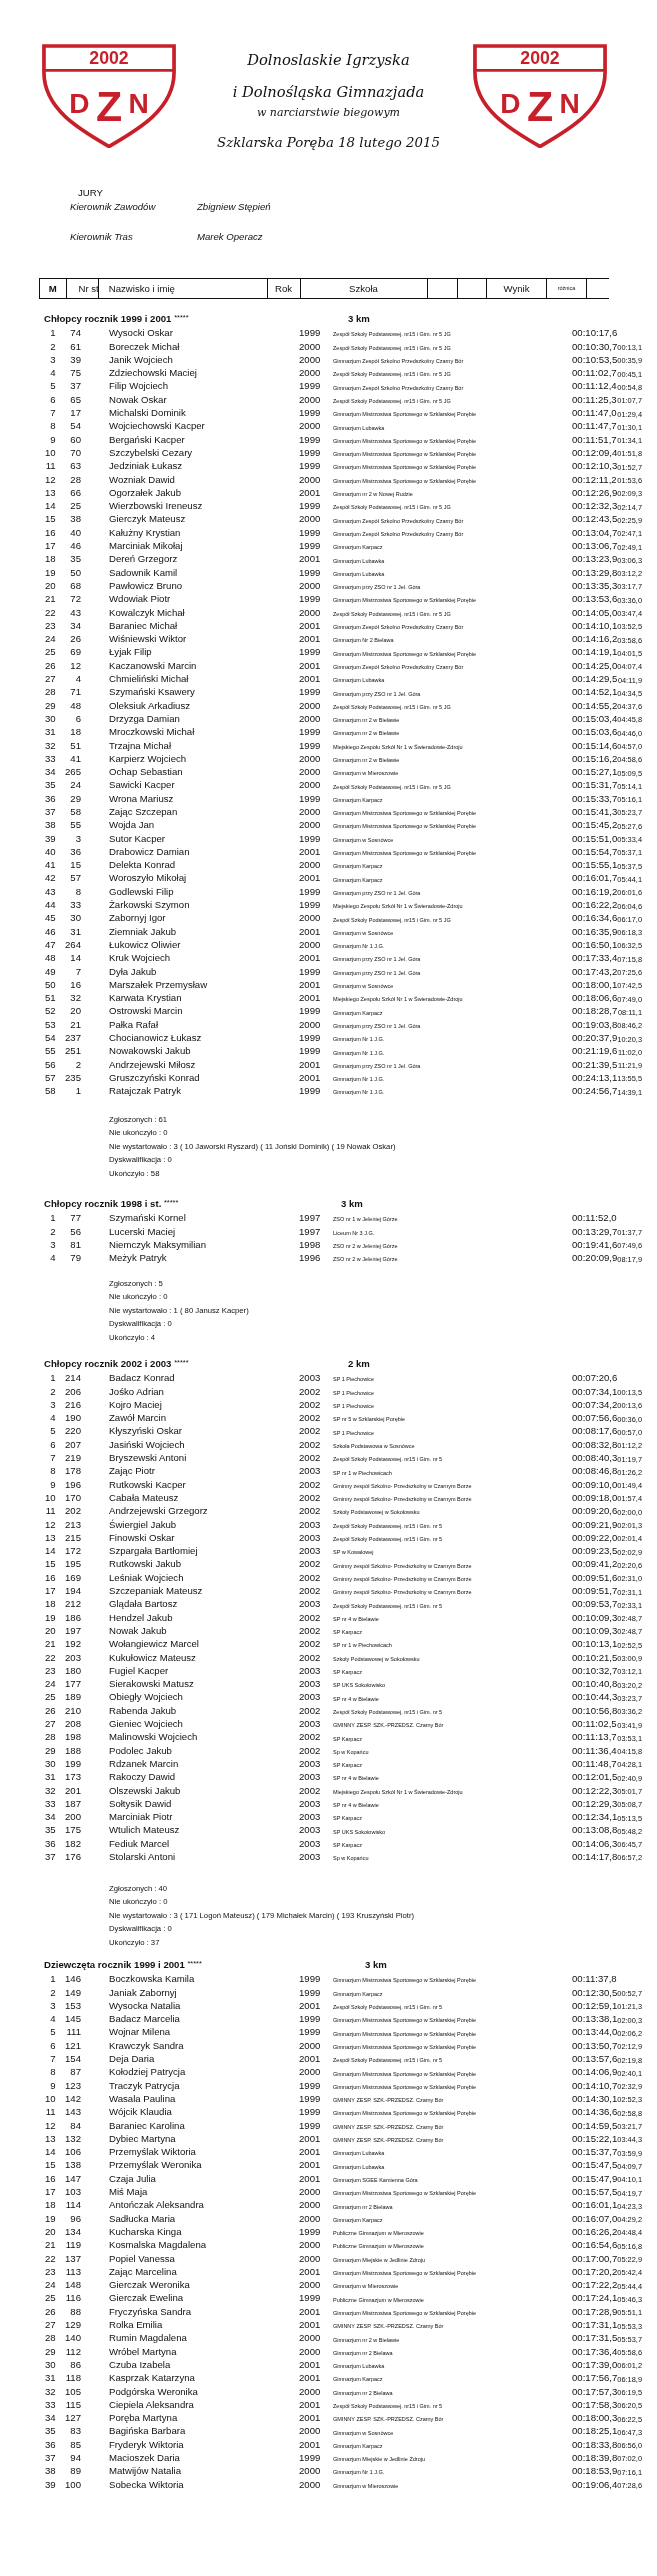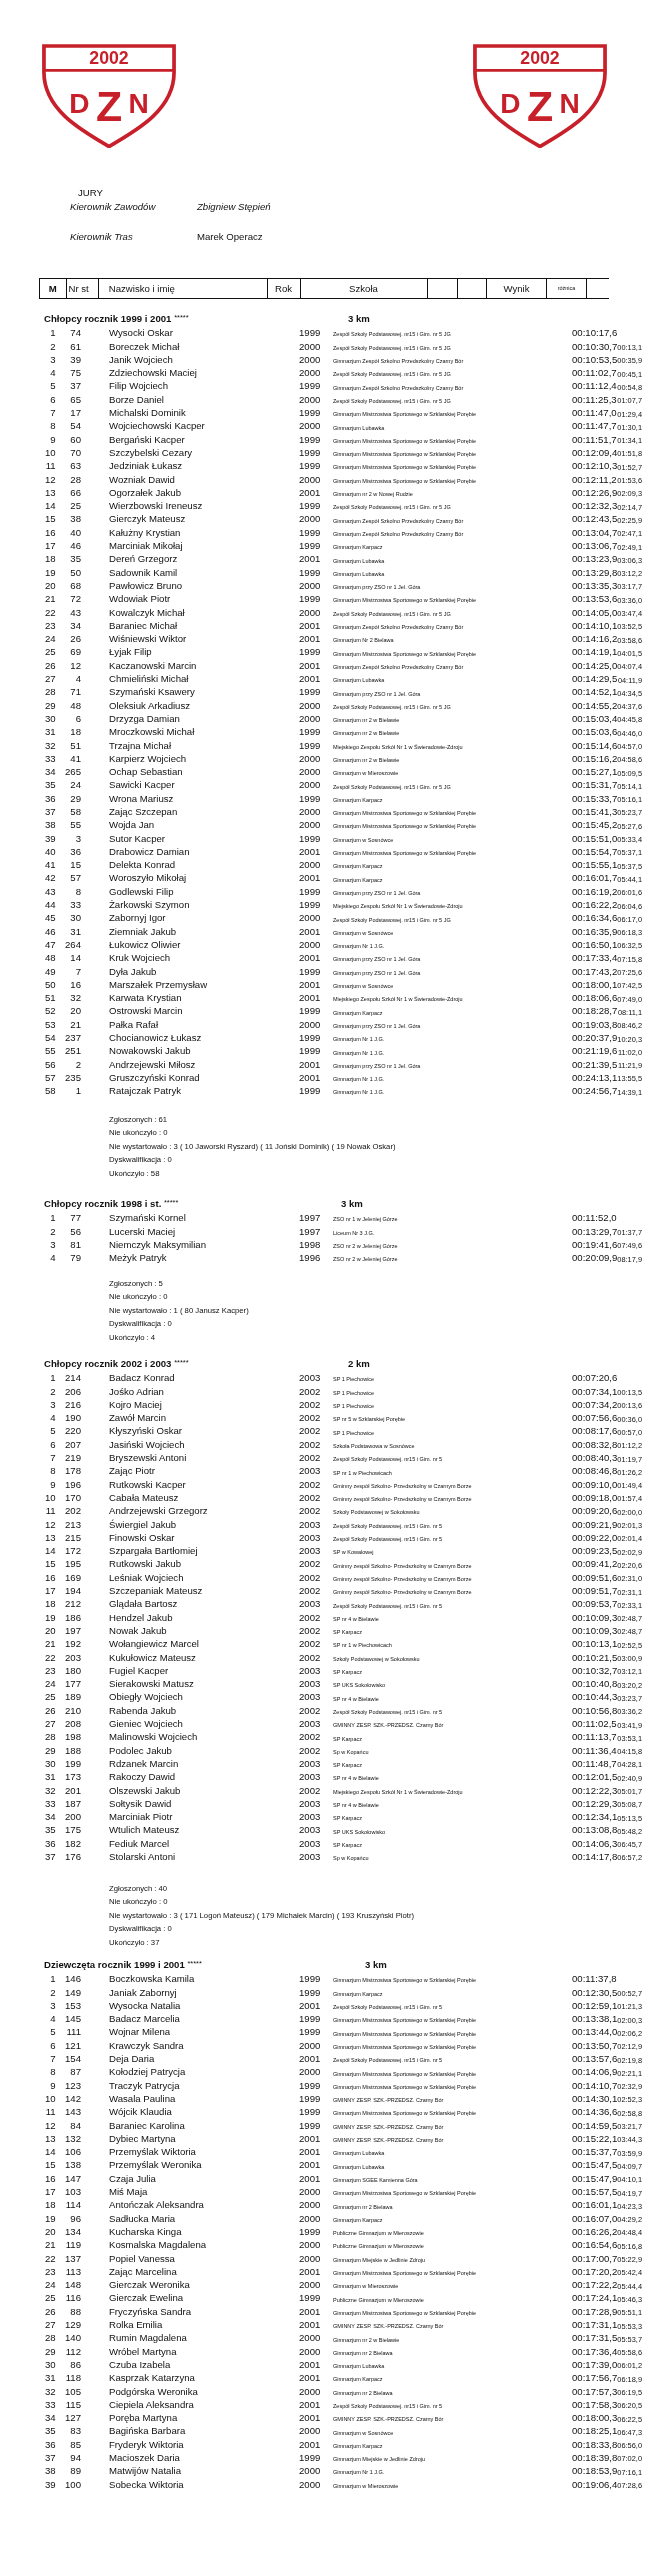--- a/index.html
+++ b/index.html
@@ -15,21 +15,21 @@
   .titles { position: absolute; left: 184px; top: 44px; width: 289px; text-align: center;
             font-family: "DejaVu Serif", serif; font-style: italic; color: #111; }
   .t1 { font-size: 14.7px; line-height: 19px; margin-top: 5.9px; }
   .t2 { font-size: 14.7px; line-height: 19px; margin-top: 13.3px; }
   .t3 { font-size: 11px; line-height: 14.7px; margin-top: 4.4px; }
   .t4 { font-size: 13.3px; line-height: 17.7px; margin-top: 13.3px; }
 
   .jury { position: absolute; left: 70px; top: 187px; font-size: 9.6px; }
   .jury .label { position: absolute; left: 8px; white-space: nowrap; }
   .jury .row { position: absolute; left: 0; white-space: nowrap; font-style: italic; }
-  .jury .val { position: absolute; left: 127px; white-space: nowrap; }
+  .jury .val { position: absolute; left: 127px; white-space: nowrap; font-style: italic; }
 
   .thead { position: absolute; left: 39px; top: 278px; width: 570px; height: 20.6px;
            border-top: 1.5px solid #111; border-bottom: 1.5px solid #111; display: flex; }
   .thead .c { border-left: 1.5px solid #111; height: 100%; display: flex; align-items: center;
               font-size: 9.6px; white-space: nowrap; }
   .thead .c:last-child { border-right: 1.5px solid #111; }
 
   .section { position: absolute; left: 0; width: 658px; }
   .sec-title { position: absolute; left: 44px; font-size: 9.6px; font-weight: bold; white-space: nowrap; }
   .sec-title .stars { font-weight: normal; font-size: 7.4px; vertical-align: top; }
@@ -57,20 +57,26 @@
     <svg viewBox="0 0 184 142">
       <path d="M4 4 H180 V40 C180 90 130 118 92 140 C54 118 4 90 4 40 Z" fill="#fff" stroke="#c8202a" stroke-width="5"></path>
       <line x1="4" y1="37" x2="180" y2="37" stroke="#c8202a" stroke-width="4"></line>
       <text class="logo-year" x="92" y="29" text-anchor="middle" font-family="Liberation Sans, sans-serif" font-weight="bold" font-size="24" fill="#c8202a">2002</text>
       <text class="logo-d" x="52" y="95" text-anchor="middle" font-family="Liberation Sans, sans-serif" font-weight="bold" font-size="38" fill="#c8202a">D</text>
       <text class="logo-z" x="92" y="106" text-anchor="middle" font-family="Liberation Sans, sans-serif" font-weight="bold" font-size="58" fill="#c8202a">Z</text>
       <text class="logo-n" x="132" y="95" text-anchor="middle" font-family="Liberation Sans, sans-serif" font-weight="bold" font-size="38" fill="#c8202a">N</text>
     </svg>
   </div>
 
+  <div class="titles">
+    <div class="t1">Dolnoslaskie Igrzyska</div>
+    <div class="t2">i Dolnośląska Gimnazjada</div>
+    <div class="t3">w narciarstwie biegowym</div>
+    <div class="t4">Szklarska Poręba  18 lutego 2015</div>
+  </div>
 
   <div class="logo right">
     <svg viewBox="0 0 184 142">
       <path d="M4 4 H180 V40 C180 90 130 118 92 140 C54 118 4 90 4 40 Z" fill="#fff" stroke="#c8202a" stroke-width="5"></path>
       <line x1="4" y1="37" x2="180" y2="37" stroke="#c8202a" stroke-width="4"></line>
       <text class="logo-year" x="92" y="29" text-anchor="middle" font-family="Liberation Sans, sans-serif" font-weight="bold" font-size="24" fill="#c8202a">2002</text>
       <text class="logo-d" x="52" y="95" text-anchor="middle" font-family="Liberation Sans, sans-serif" font-weight="bold" font-size="38" fill="#c8202a">D</text>
       <text class="logo-z" x="92" y="106" text-anchor="middle" font-family="Liberation Sans, sans-serif" font-weight="bold" font-size="58" fill="#c8202a">Z</text>
       <text class="logo-n" x="132" y="95" text-anchor="middle" font-family="Liberation Sans, sans-serif" font-weight="bold" font-size="38" fill="#c8202a">N</text>
     </svg>
@@ -80,21 +86,21 @@
 <div class="jury">
   <div class="label" style="top:0">JURY</div>
   <div class="row" style="top:14px">Kierownik Zawodów</div>
   <div class="val" style="top:14px;font-style:italic">Zbigniew Stępień</div>
   <div class="row" style="top:44px">Kierownik Tras</div>
   <div class="val" style="top:44px">Marek Operacz</div>
 </div>
 
 <div class="thead">
   <div class="c" style="width:26.5px;justify-content:center;font-weight:bold">M</div>
-  <div class="c" style="width:32px;padding-left:2px">Nr st</div>
+  <div class="c" style="width:32px;padding-left:12px">Nr st</div>
   <div class="c" style="width:169px;padding-left:10.3px">Nazwisko i imię</div>
   <div class="c" style="width:33px;justify-content:center">Rok</div>
   <div class="c" style="width:127px;justify-content:center">Szkoła</div>
   <div class="c" style="width:30px"></div>
   <div class="c" style="width:29.5px"></div>
   <div class="c" style="width:60px;justify-content:center">Wynik</div>
   <div class="c" style="width:41px;justify-content:center;font-size:5.5px">różnica</div>
 </div>
 
 <div class="section" id="sec0" style="top:313px">
@@ -142,21 +148,21 @@
         <span class="nr">37</span>
         <span class="nm">Filip Wojciech</span>
         <span class="rk">1999</span>
         <span class="sk">Gimnazjum Zespół Szkolno Przedszkolny Czarny Bór</span>
         <span class="wy">00:11:12,4</span>
         <span class="df">00:54,8</span>
       </div>
       <div class="r">
         <span class="m">6</span>
         <span class="nr">65</span>
-        <span class="nm">Borze Daniel</span>
+        <span class="nm">Nowak Oskar</span>
         <span class="rk">2000</span>
         <span class="sk">Zespół Szkoły Podstawowej. nr15 i Gim. nr 5 JG</span>
         <span class="wy">00:11:25,3</span>
         <span class="df">01:07,7</span>
       </div>
       <div class="r">
         <span class="m">7</span>
         <span class="nr">17</span>
         <span class="nm">Michalski Dominik</span>
         <span class="rk">1999</span>
@@ -1097,21 +1103,21 @@
         <span class="wy">00:13:57,6</span>
         <span class="df">02:19,8</span>
       </div>
       <div class="r">
         <span class="m">8</span>
         <span class="nr">87</span>
         <span class="nm">Kołodziej Patrycja</span>
         <span class="rk">2000</span>
         <span class="sk">Gimnazjum Mistrzostwa Sportowego w Szklarskiej Porębie</span>
         <span class="wy">00:14:06,9</span>
-        <span class="df">02:21,1</span>
+        <span class="df">02:40,1</span>
       </div>
       <div class="r">
         <span class="m">9</span>
         <span class="nr">123</span>
         <span class="nm">Traczyk Patrycja</span>
         <span class="rk">1999</span>
         <span class="sk">Gimnazjum Mistrzostwa Sportowego w Szklarskiej Porębie</span>
         <span class="wy">00:14:10,7</span>
         <span class="df">02:32,9</span>
       </div>

